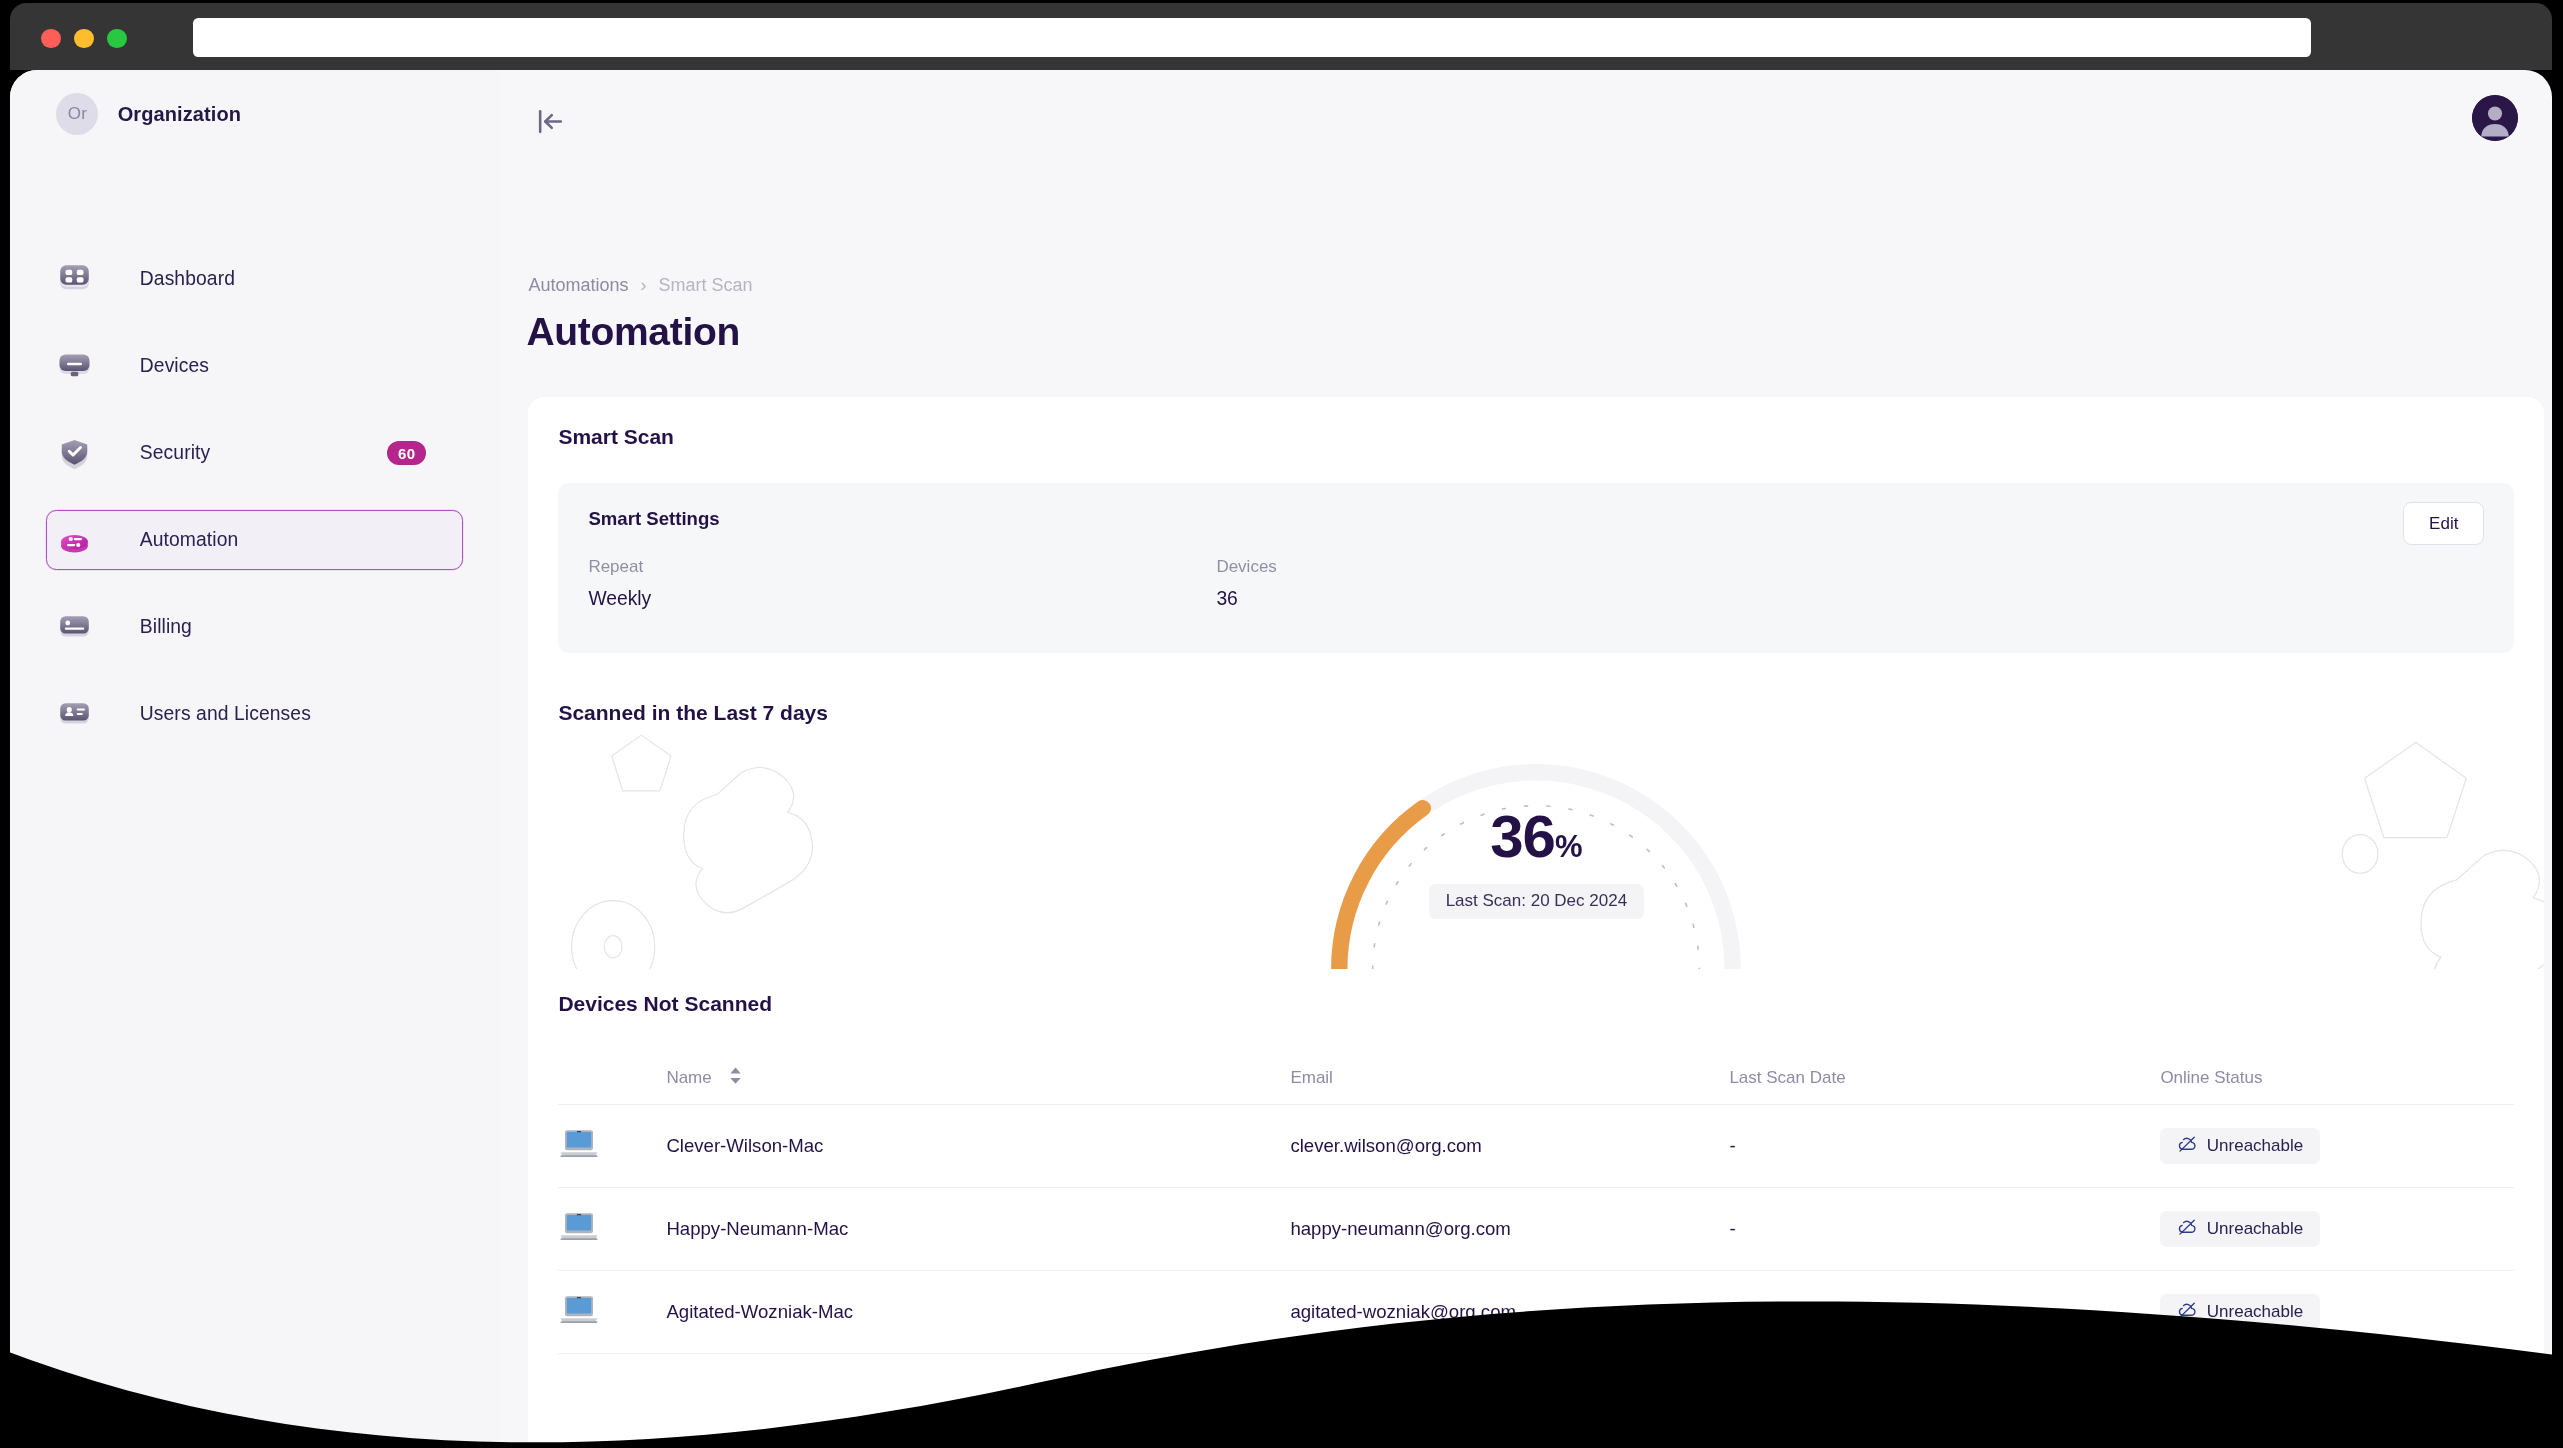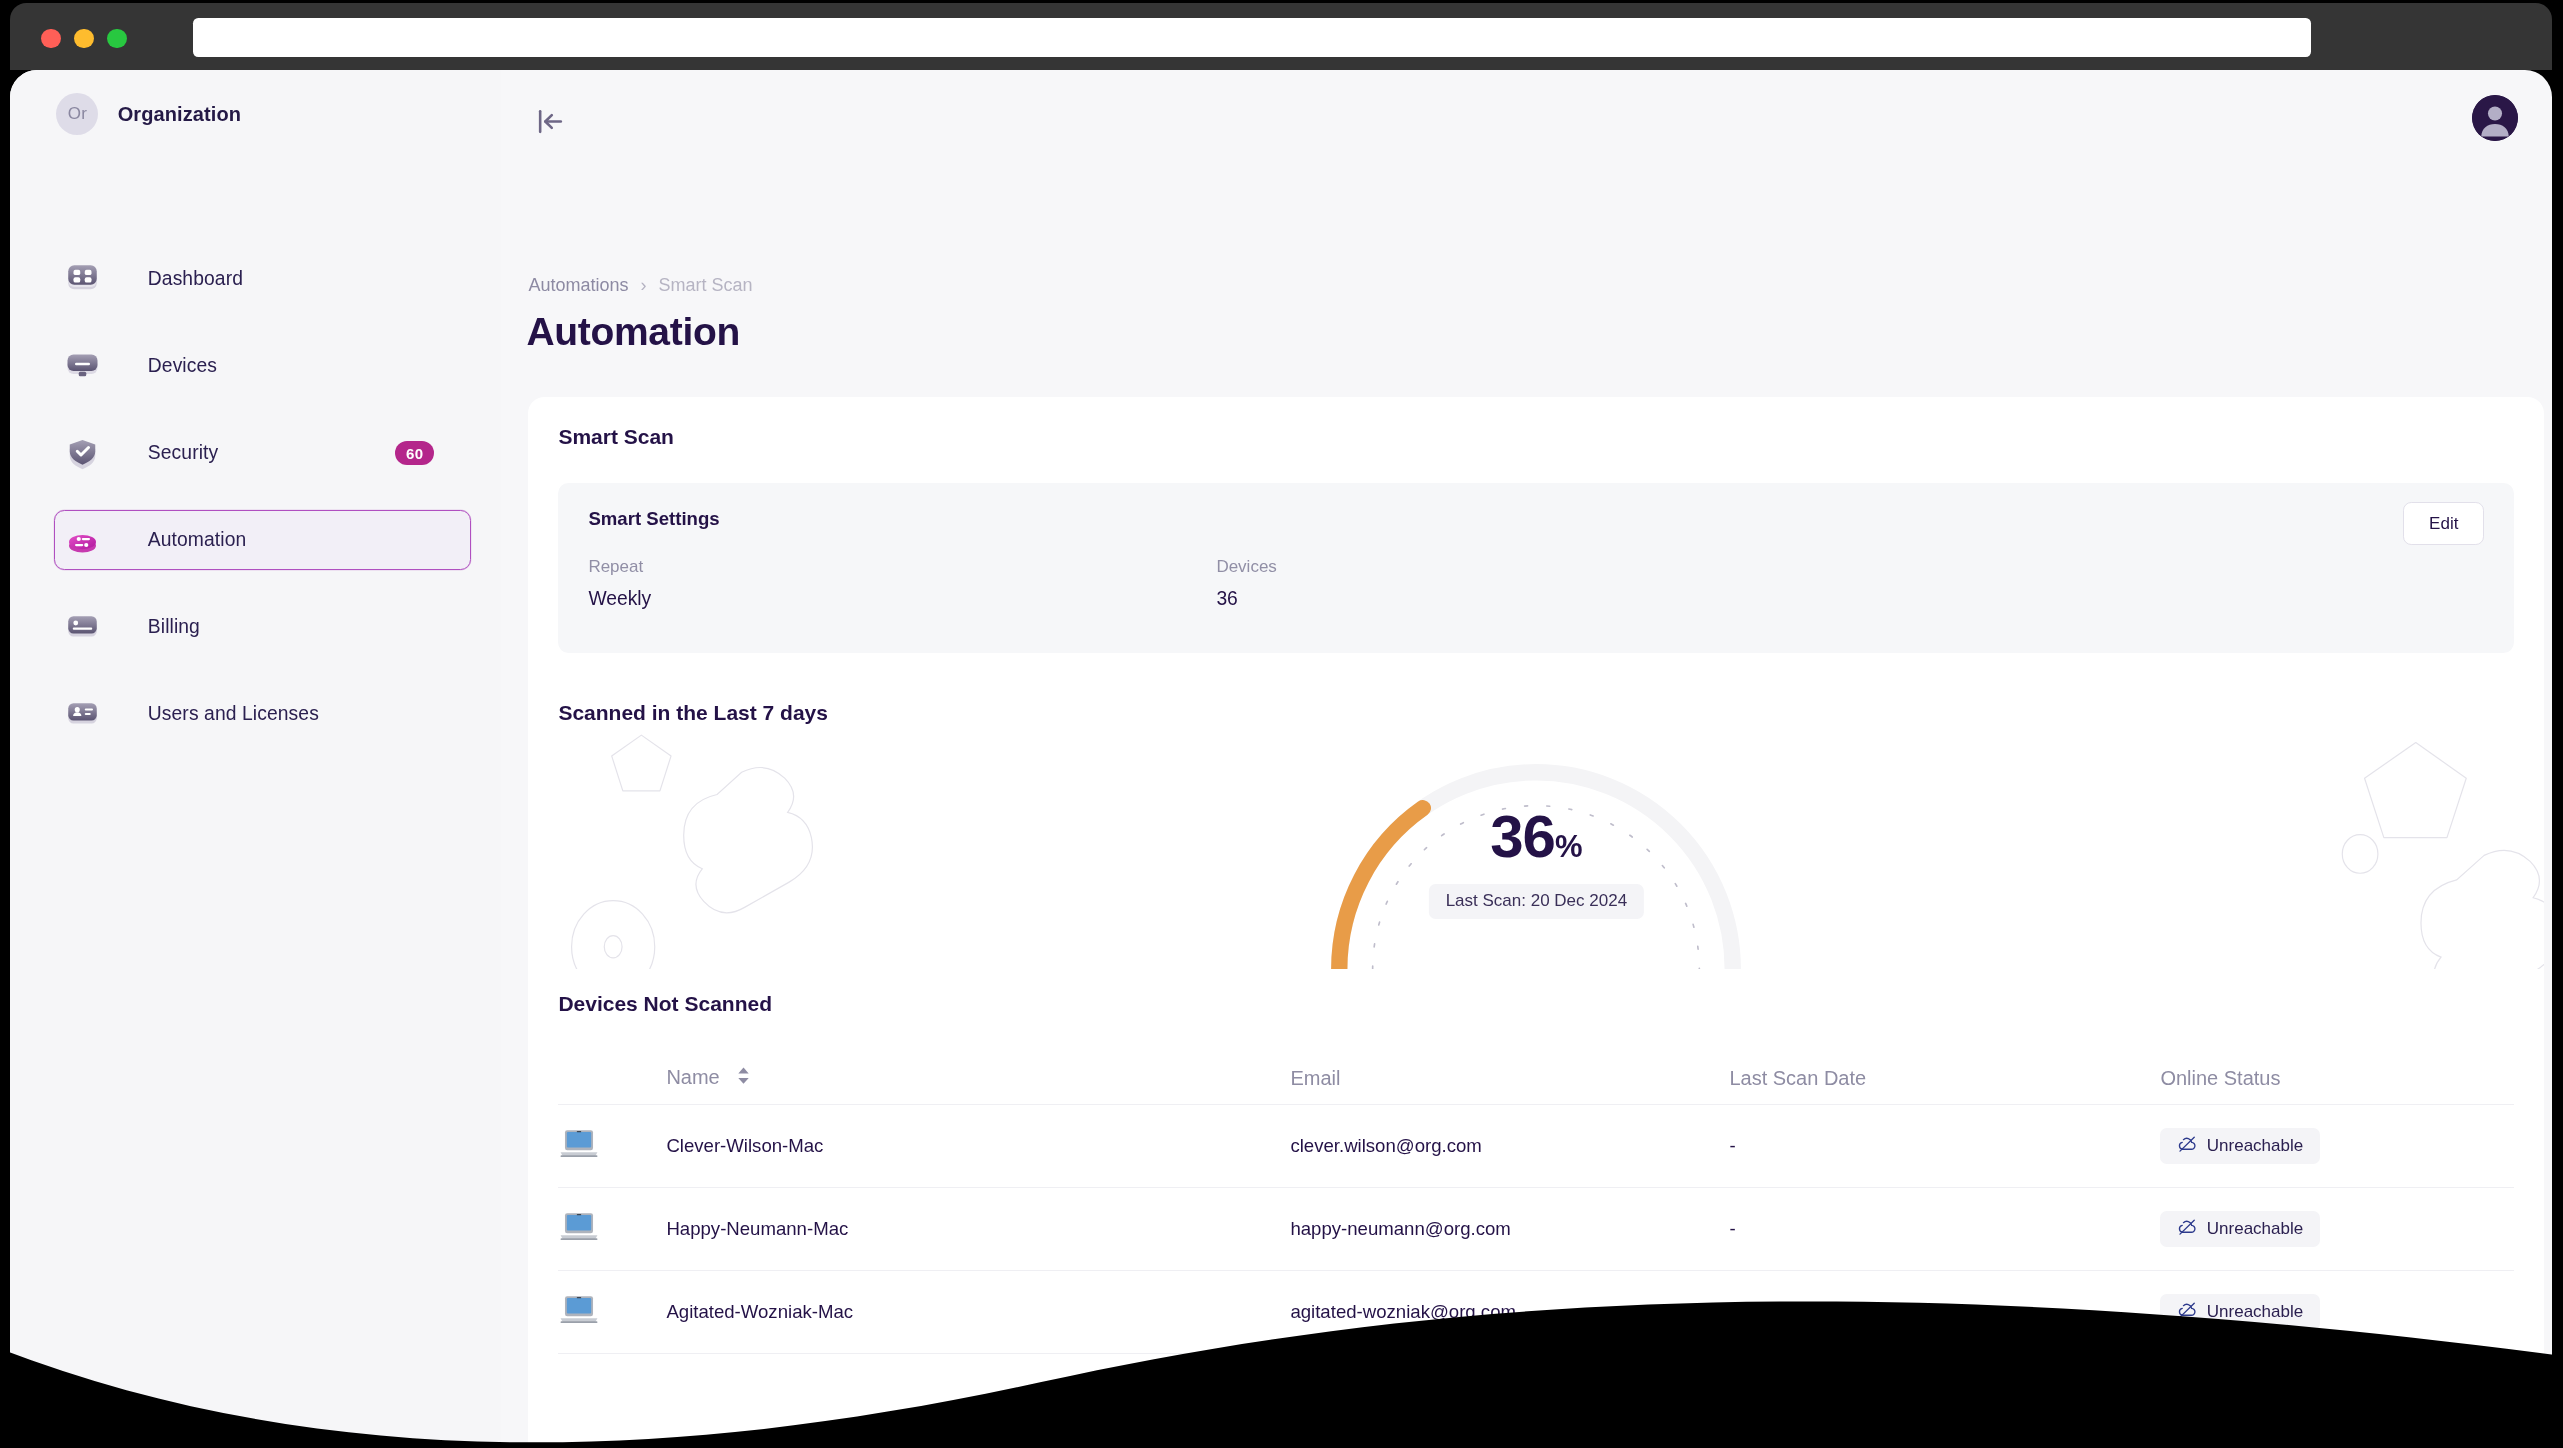--- a/index.html
+++ b/index.html
@@ -60,21 +60,21 @@
     display: flex; align-items: center; gap: 19.3px;
   }
   #org-avatar {
     width: 42px; height: 42px; border-radius: 50%;
     background: #DEDCE8; color: #8A87A0;
     display: flex; align-items: center; justify-content: center;
     font-size: 17px; letter-spacing: 0.2px;
   }
   #org-name { font-size: 20px; color: #241946; font-weight: 600; letter-spacing: 0.1px; }
 
-  #nav { position: absolute; left: 44px; top: 179px; width: 417px; }
+  #nav { position: absolute; left: 36px; top: 179px; width: 417px; }
   .nav-item {
     position: relative;
     display: flex; align-items: center;
     height: 60px; padding-left: 7.4px;
     border-radius: 10.4px;
     margin-bottom: 27px;
     border: 1.5px solid transparent;
   }
   .nav-item.active {
     background: #F2EFF7;
@@ -196,21 +196,21 @@
     white-space: nowrap;
   }
 
   
   #table-heading {
     position: absolute; left: 30px; top: 595px;
     font-size: 21px; font-weight: 700; color: #241247;
   }
   #table { position: absolute; left: 30px; top: 655px; width: 1956px; }
   #thead { display: flex; align-items: center; height: 52px; }
-  .th { font-size: 20px; color: #8E8CA3; display: flex; align-items: center; gap: 16px; }
+  .th { font-size: 17px; color: #8E8CA3; display: flex; align-items: center; gap: 16px; }
   .col-icon  { width: 108px; flex: 0 0 108px; }
   .col-name  { width: 576px; flex: 0 0 576px; }
   .col-email { width: 439px; flex: 0 0 439px; margin-left: 48px; }
   .col-date  { width: 431px; flex: 0 0 431px; }
   .col-status{ flex: 1 1 auto; }
   .tr {
     display: flex; align-items: center; height: 83px;
     border-top: 1.2px solid #EFEFF3;
   }
   .td { font-size: 18.6px; color: #241247; }

